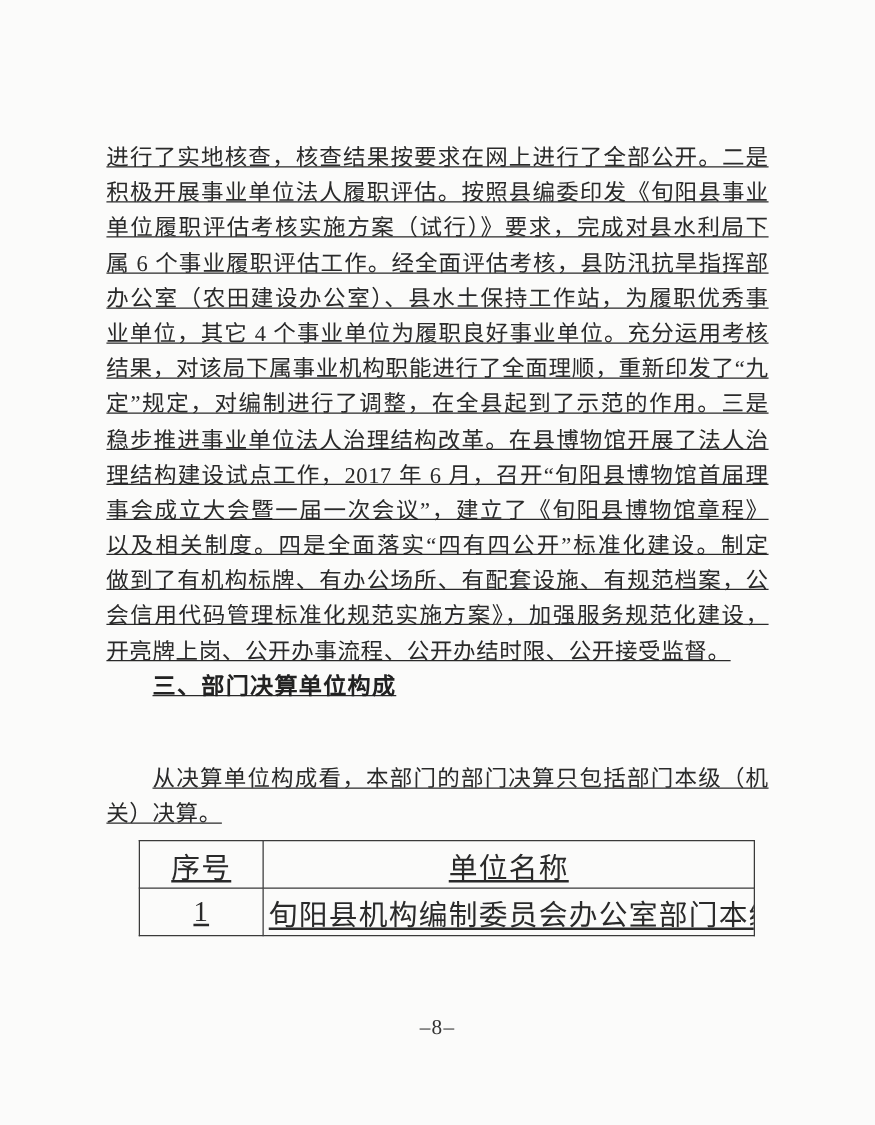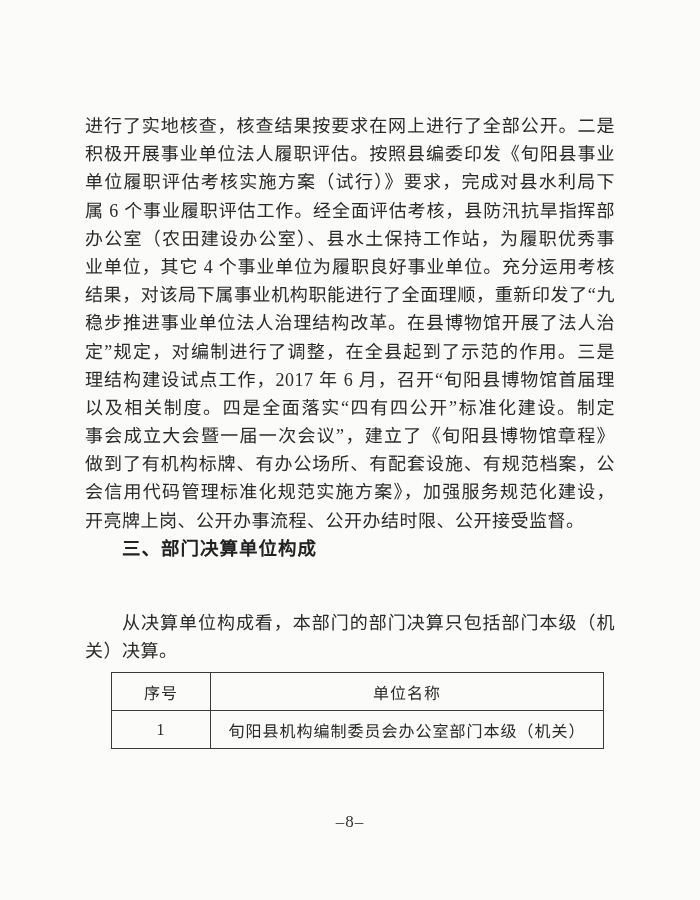--- a/index.html
+++ b/index.html
@@ -18,20 +18,21 @@
     position: relative;
     width: 700px;
     height: 900px;
     background: #fbfbfa;
   }
   .content {
     position: absolute;
     left: 85px;
     top: 112px;
     width: 530px;
+    text-decoration: underline;
   }
   .tline {
     font-size: 18px;
     height: 28.2px;
     line-height: 28.2px;
     letter-spacing: 0.5px;
     text-align: justify;
     text-align-last: justify;
     overflow: hidden;
     white-space: nowrap;
@@ -58,21 +59,21 @@
     margin-left: 26px;
     margin-top: 7px;
     width: 492px;
     border-collapse: collapse;
     table-layout: fixed;
   }
   table.units th, table.units td {
     border: 1.6px solid #3a3a3a;
     height: 37px;
     font-weight: normal;
-    font-size: 16px;
+    font-size: 23px;
     letter-spacing: 1px;
     text-align: center;
     vertical-align: middle;
     padding: 0 4px;
     overflow: hidden;
     white-space: nowrap;
   }
   table.units col.c1 { width: 99px; }
   table.units col.c2 { width: 393px; }
   .page-number {
@@ -93,25 +94,25 @@
   <div class="content">
 
     <div>
       <div class="tline">进行了实地核查，核查结果按要求在网上进行了全部公开。二是</div>
       <div class="tline">积极开展事业单位法人履职评估。按照县编委印发《旬阳县事业</div>
       <div class="tline">单位履职评估考核实施方案（试行）》要求，完成对县水利局下</div>
       <div class="tline">属 6 个事业履职评估工作。经全面评估考核，县防汛抗旱指挥部</div>
       <div class="tline">办公室（农田建设办公室）、县水土保持工作站，为履职优秀事</div>
       <div class="tline">业单位，其它 4 个事业单位为履职良好事业单位。充分运用考核</div>
       <div class="tline">结果，对该局下属事业机构职能进行了全面理顺，重新印发了“九</div>
+      <div class="tline">定”规定，对编制进行了调整，在全县起到了示范的作用。三是</div>
       <div class="tline">稳步推进事业单位法人治理结构改革。在县博物馆开展了法人治</div>
-      <div class="tline">定”规定，对编制进行了调整，在全县起到了示范的作用。三是</div>
       <div class="tline">理结构建设试点工作，2017 年 6 月，召开“旬阳县博物馆首届理</div>
+      <div class="tline">事会成立大会暨一届一次会议”，建立了《旬阳县博物馆章程》</div>
       <div class="tline">以及相关制度。四是全面落实“四有四公开”标准化建设。制定</div>
-      <div class="tline">事会成立大会暨一届一次会议”，建立了《旬阳县博物馆章程》</div>
       <div class="tline">做到了有机构标牌、有办公场所、有配套设施、有规范档案，公</div>
       <div class="tline">会信用代码管理标准化规范实施方案》，加强服务规范化建设，</div>
       <div class="tline noj">开亮牌上岗、公开办事流程、公开办结时限、公开接受监督。</div>
     </div>
 
     <div class="heading">三、部门决算单位构成</div>
 
     <div>
       <div class="tline indent">从决算单位构成看，本部门的部门决算只包括部门本级（机</div>
       <div class="tline noj">关）决算。</div>

